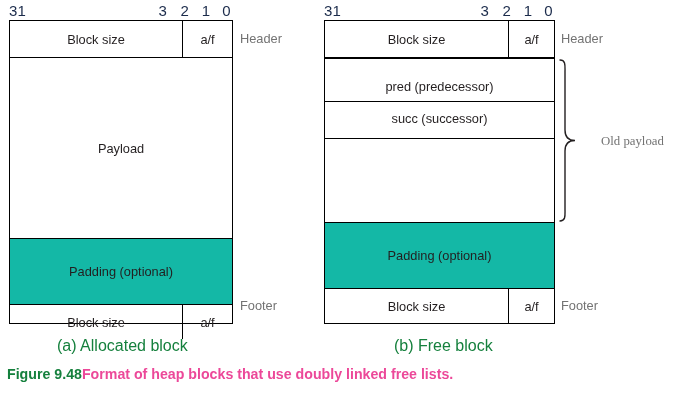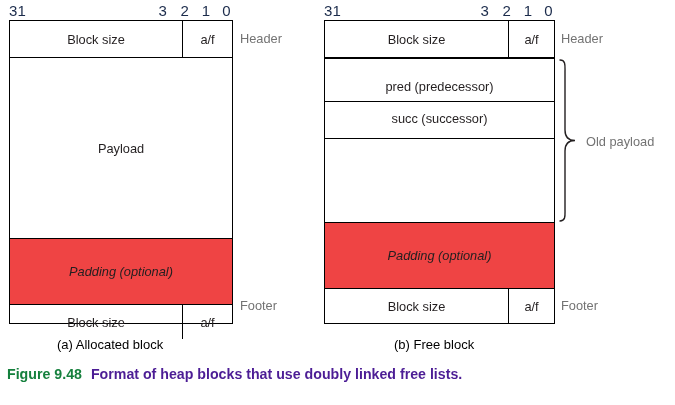--- a/index.html
+++ b/index.html
@@ -57,21 +57,21 @@
     right: 0;
     box-sizing: border-box;
     display: flex;
     align-items: center;
     justify-content: center;
     font-size: 12.8px;
     color: #231f20;
   }
   .row.sep-bottom { border-bottom: 1.4px solid #000; }
   .row.sep-bottom-thick { border-bottom: 2.1px solid #000; }
-  .row.pad { background: #ef4444; font-style: italic; }
+  .row.pad { background: #14b8a6; }
   .cell-main {
     flex: 1 1 auto;
     display: flex;
     align-items: center;
     justify-content: center;
     height: 100%;
     box-sizing: border-box;
   }
   .cell-af {
     flex: 0 0 auto;
@@ -93,40 +93,39 @@
 
   
   .brace-wrap {
     position: absolute;
   }
   .brace-wrap svg { display: block; }
 
   
   .subcap {
     position: absolute;
-    font-size: 13px;
-    color: #000000;
+    font-size: 16px;
+    color: #15803d;
     white-space: nowrap;
   }
 
   
   .figcaption {
     position: absolute;
     left: 7px;
     top: 366px;
     font-size: 14.2px;
     font-weight: bold;
     white-space: nowrap;
   }
   .figcaption .fignum {
     color: #15803d;
   }
   .figcaption .figtext {
-    color: #4c1d95;
-    margin-left: 9px;
+    color: #ec4899;
   }
 </style>
 </head>
 <body>
 
 <div class="fig-root">
 
   <div class="bitrow" style="left:9px; top:4px; width:224px;">
     <span class="b-left">31</span>
     <span class="b-right" style="right:-1px;">
@@ -203,21 +202,21 @@
   </div>
 
   <div class="side-label" style="left:561px; top:31px;">Header</div>
   <div class="side-label" style="left:561px; top:298px;">Footer</div>
 
   <div class="brace-wrap" style="left:557px; top:58px;">
     <svg width="22" height="165" viewBox="0 0 22 165" fill="none" xmlns="http://www.w3.org/2000/svg" aria-hidden="true">
       <path d="M3 2 C9 2 8 8 8 14 L8 72 C8 79 11 82.5 18 82.5 C11 82.5 8 86 8 93 L8 151 C8 157 9 163 3 163" stroke="#231f20" stroke-width="1.4" fill="none" stroke-linecap="round"></path>
     </svg>
   </div>
-  <div class="side-label" style="left:586px; top:134px;">Old payload</div>
+  <div class="side-label" style="left:601px; top:134px;font-family:Liberation Serif, serif;">Old payload</div>
 
   <div class="subcap" style="left:394px; top:337px;">(b) Free block</div>
 
   <div class="figcaption">
     <span class="fignum">Figure 9.48</span><span class="figtext">Format of heap blocks that use doubly linked free lists.</span>
   </div>
 
 </div>
 
 </body></html>

